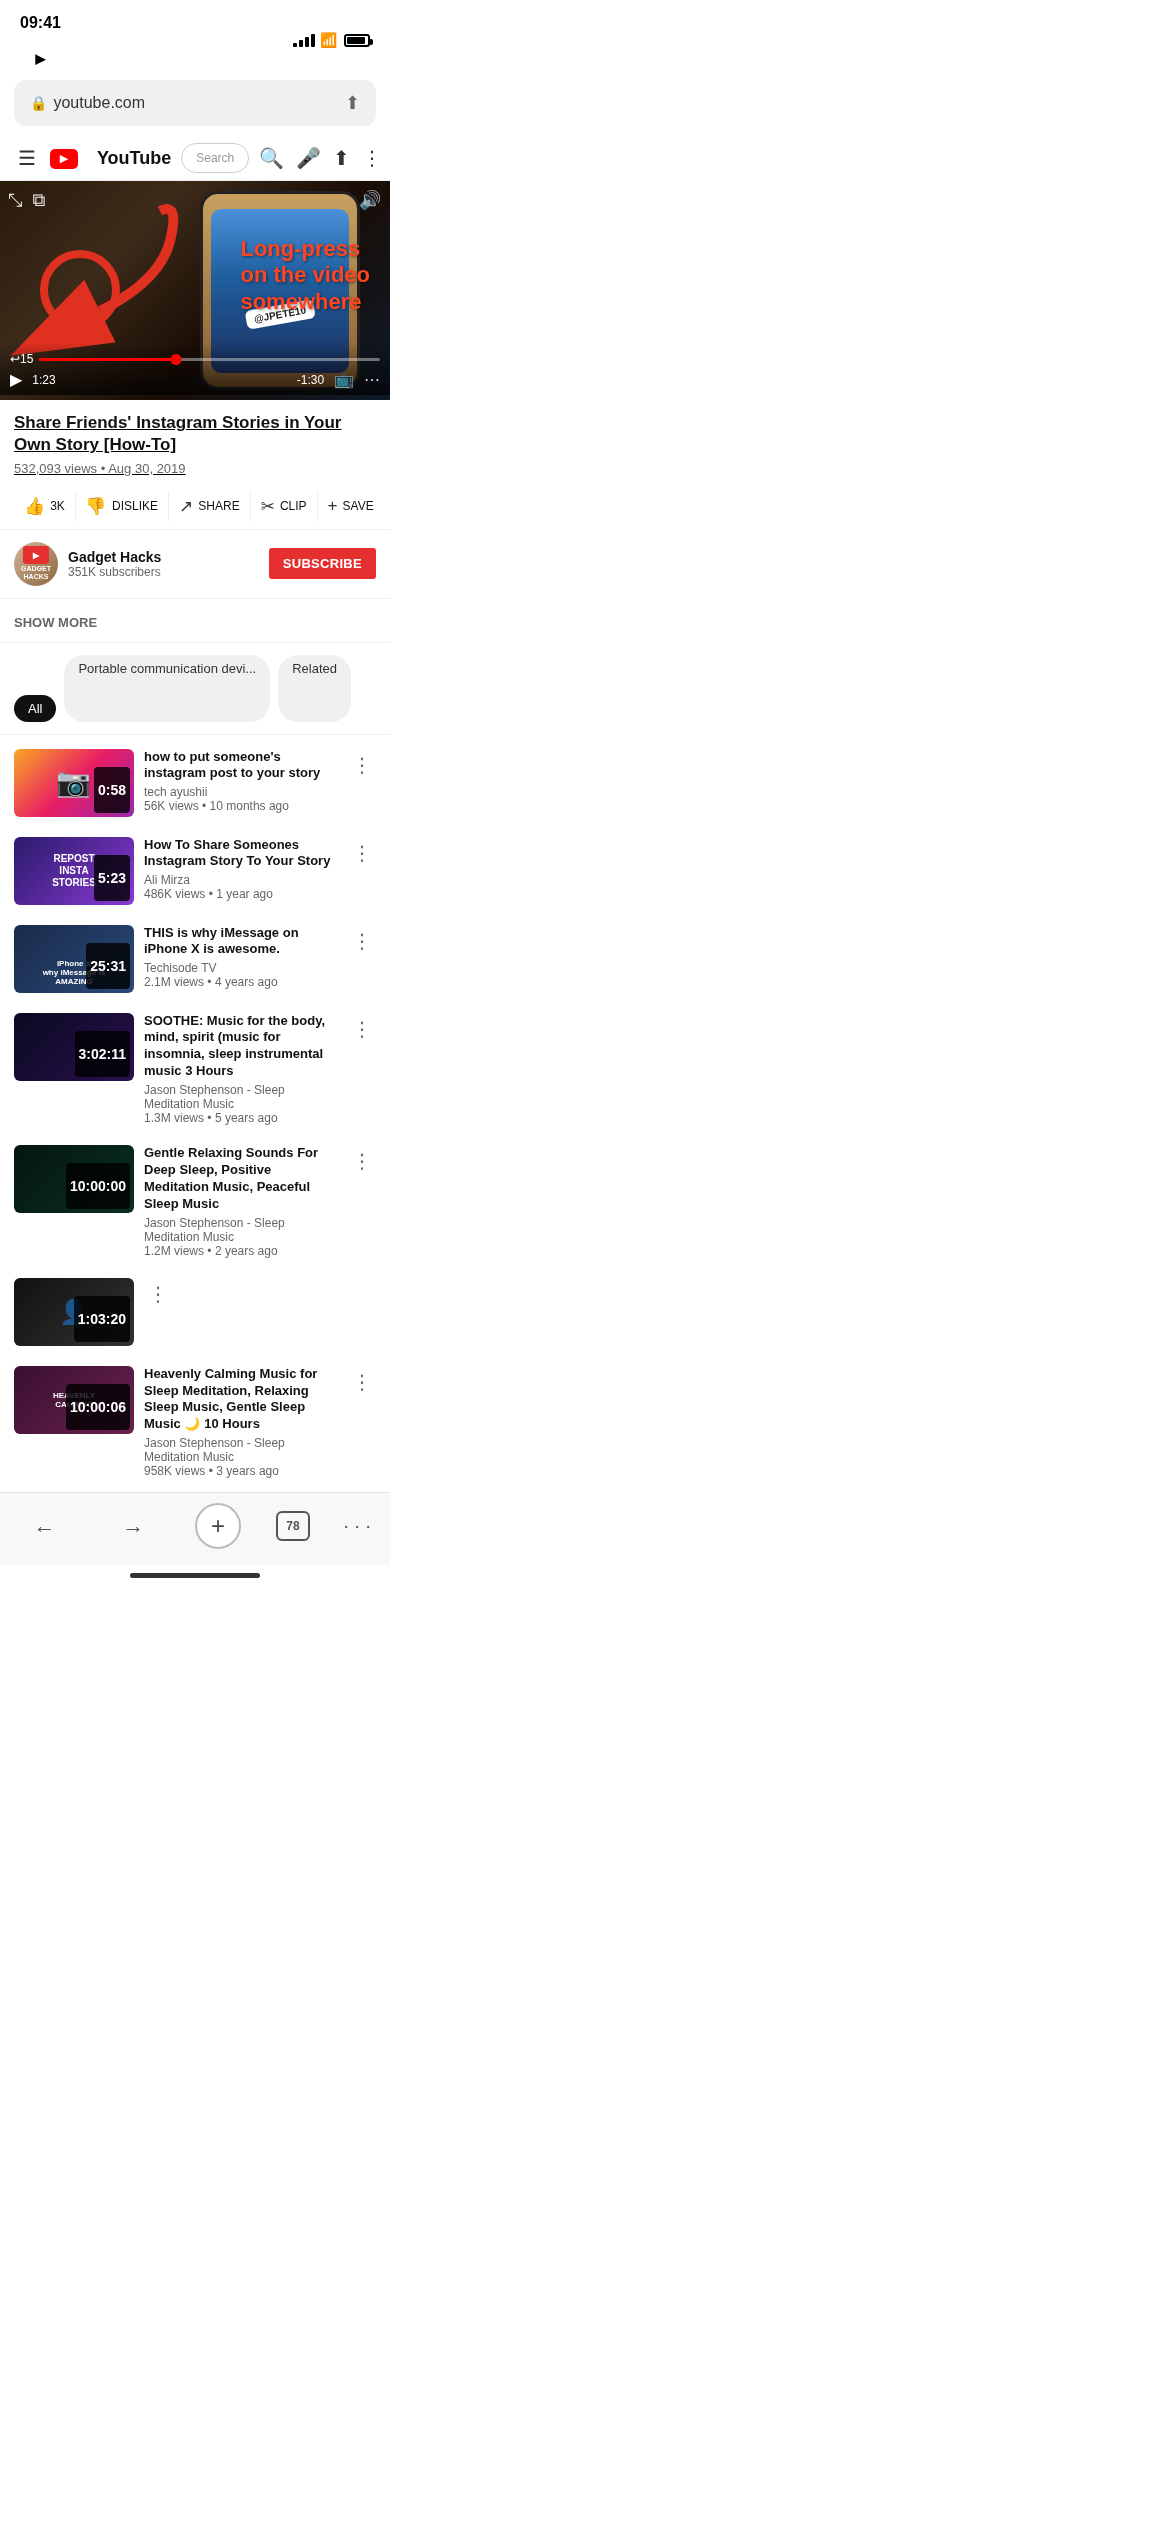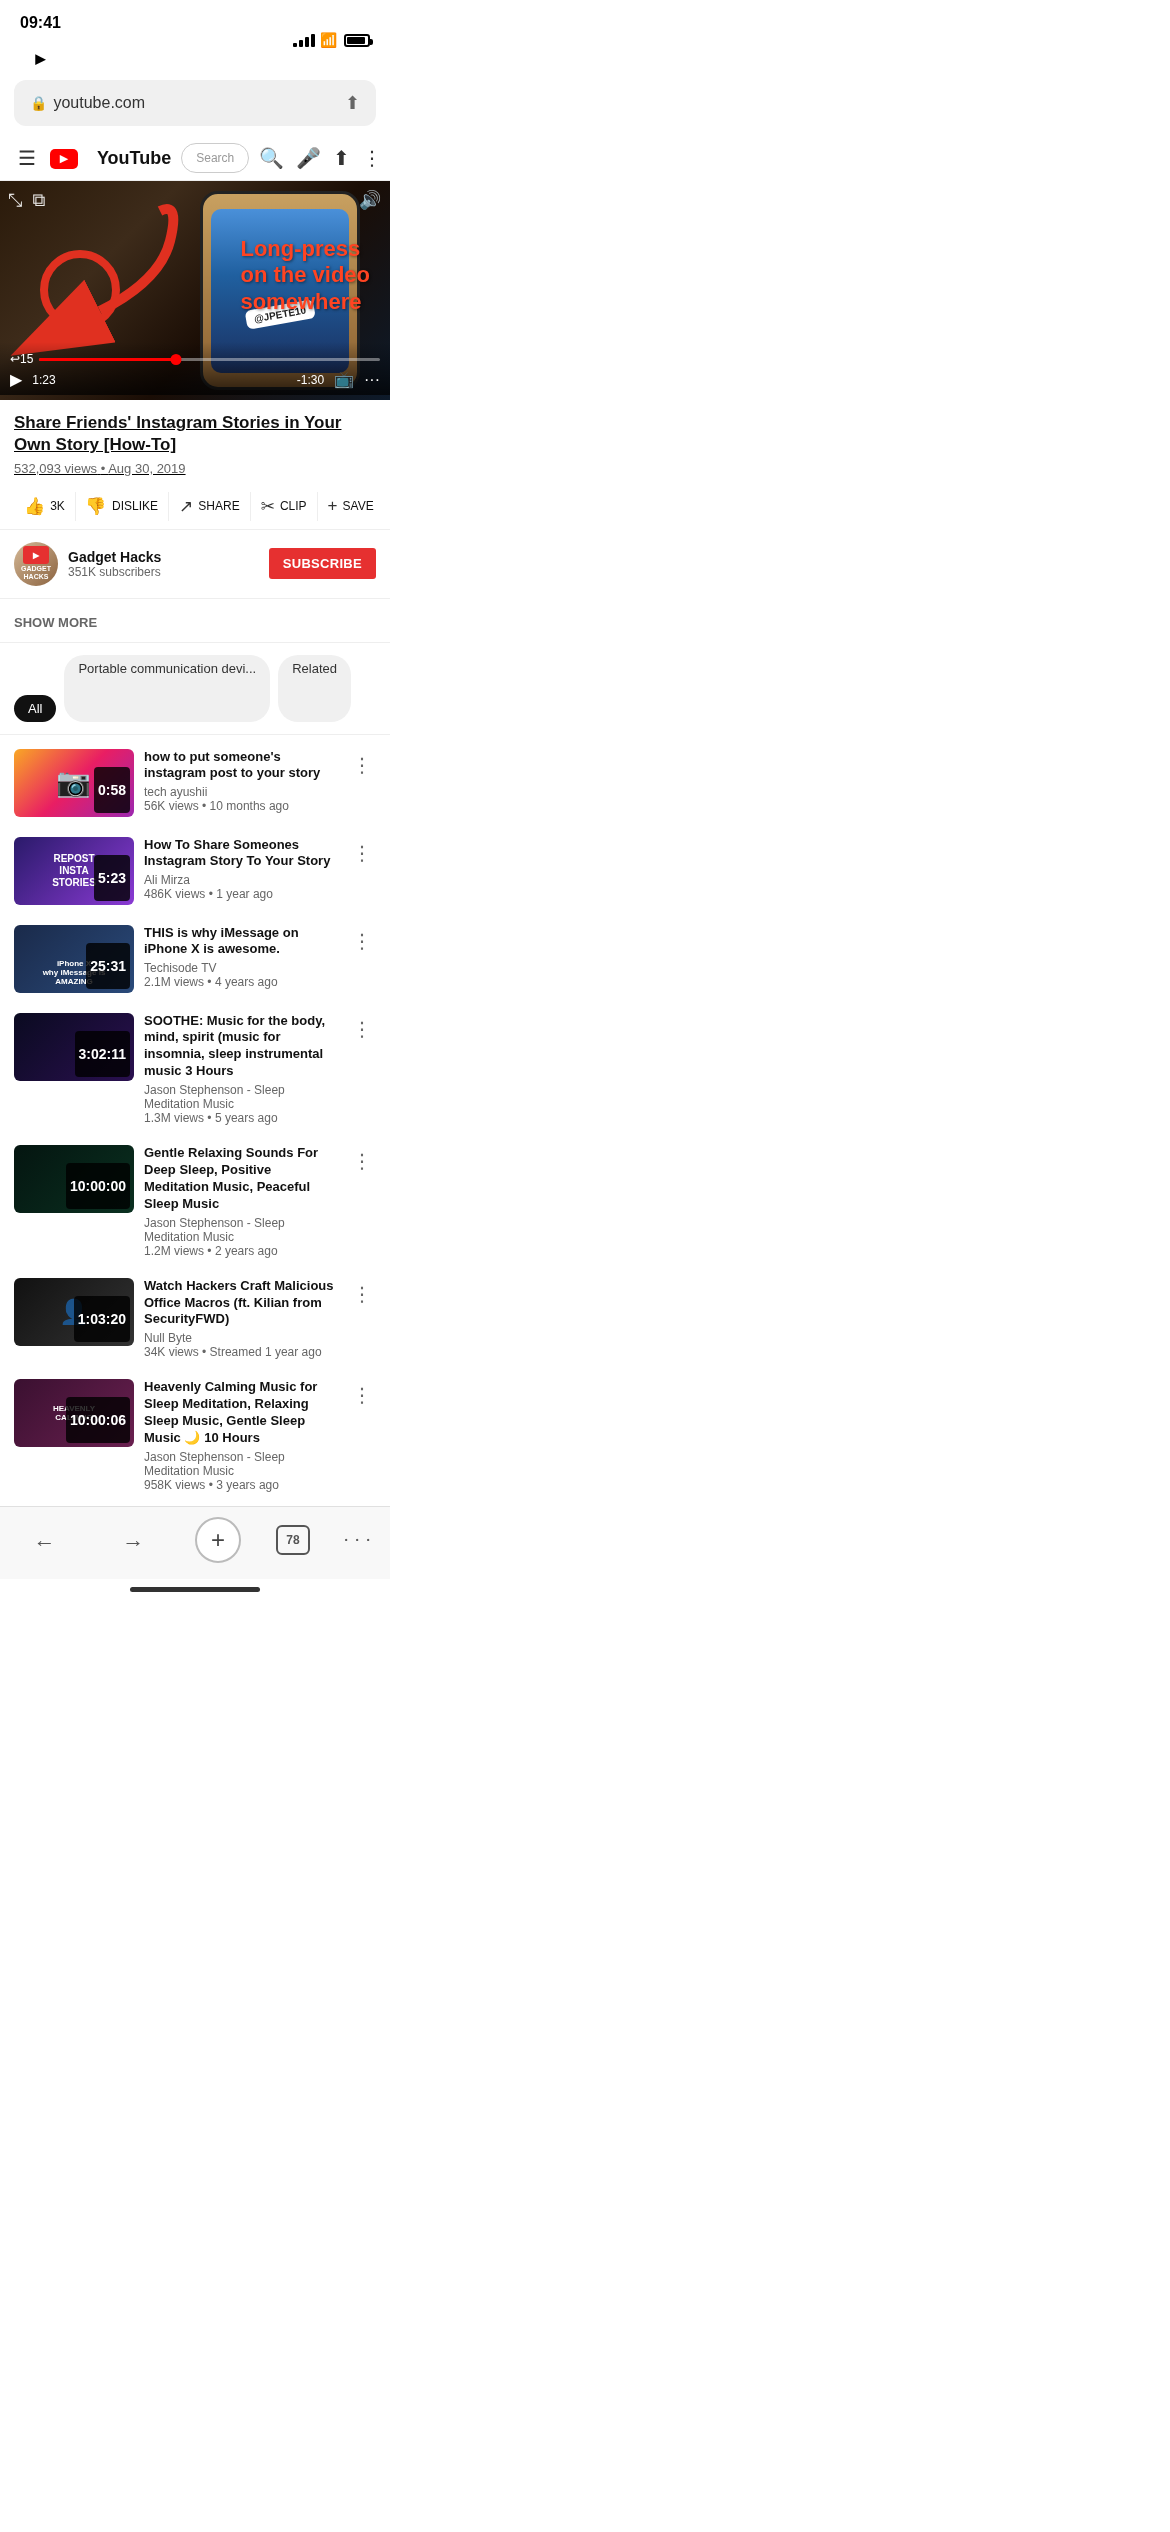--- a/index.html
+++ b/index.html
@@ -482,25 +482,20 @@
     <span class="related-more">⋮</span>
   </div>
 
   <div class="related-item">
     <div class="thumb-wrap">
       <div style="width:100%;height:100%;background:linear-gradient(135deg,#111,#333);display:flex;align-items:center;justify-content:center;">
         <span style="font-size:24px;opacity:0.6;">👤</span>
       </div>
       <span class="thumb-duration">1:03:20</span>
     </div>
-    <div class="related-info">
-      <div class="related-title">Watch Hackers Craft Malicious Office Macros (ft. Kilian from SecurityFWD)</div>
-      <div class="related-channel">Null Byte</div>
-      <div class="related-meta">34K views • Streamed 1 year ago</div>
-    </div>
     <span class="related-more">⋮</span>
   </div>
 
   <div class="related-item">
     <div class="thumb-wrap">
       <div style="width:100%;height:100%;background:linear-gradient(135deg,#3a1030,#6a2050);display:flex;align-items:center;justify-content:center;">
         <span style="font-size:8px;font-weight:800;color:#fff;text-align:center;">HEAVENLY<br>CALMING</span>
       </div>
       <span class="thumb-duration">10:00:06</span>
     </div>

